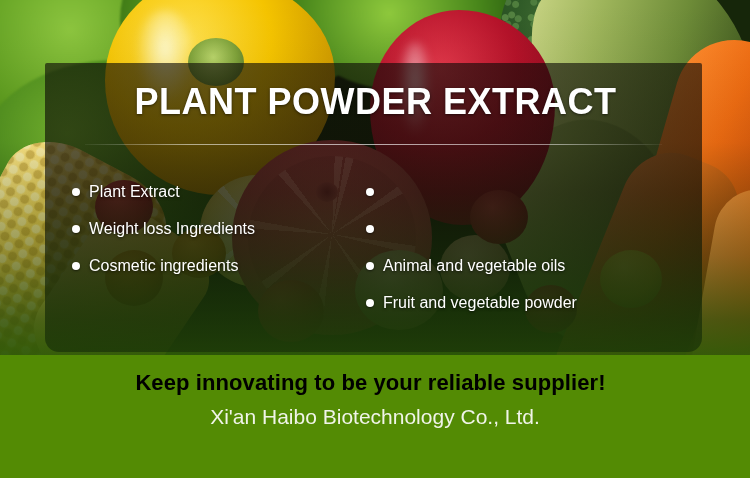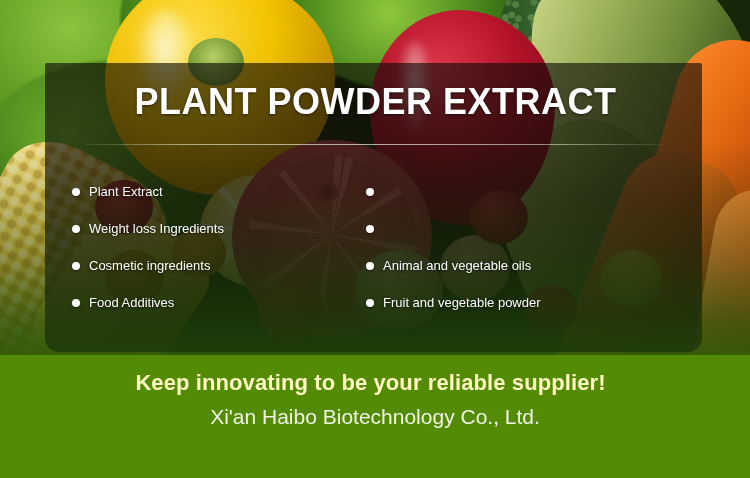--- a/index.html
+++ b/index.html
@@ -195,35 +195,35 @@
     height:37px;
   }
   .dot{
     width:8px;height:8px;border-radius:50%;
     background:#ffffff;flex:0 0 auto;
     box-shadow:0 1px 2px rgba(0,0,0,.5);
   }
   .bullet-text{
     margin-left:9px;
     color:#ffffff;
-    font-size:13px;
+    font-size:16px;
     line-height:1;
     white-space:nowrap;
     text-shadow:0 1px 3px rgba(0,0,0,.65);
   }
 
   
   .footer{
     position:absolute;left:0;top:355px;width:750px;height:123px;
     background:#538b04;
   }
   .footer-head{
     position:absolute;left:0;right:9px;top:17px;
     text-align:center;
-    color:#fef9c3;
+    color:#000000;
     font-size:22px;
     font-weight:bold;
     line-height:1;
     letter-spacing:0.1px;
   }
   .footer-sub{
     position:absolute;left:0;right:0;top:51px;
     text-align:center;
     color:#f0f4e8;
     font-size:21px;
@@ -297,24 +297,20 @@
           <span class="bullet-text">Plant Extract</span>
         </div>
         <div class="bullet-row">
           <span class="dot"></span>
           <span class="bullet-text">Weight loss Ingredients</span>
         </div>
         <div class="bullet-row">
           <span class="dot"></span>
           <span class="bullet-text">Cosmetic ingredients</span>
         </div>
-        <div class="bullet-row">
-          <span class="dot"></span>
-          <span class="bullet-text">Food Additives</span>
-        </div>
       </div>
 
       <div class="col col-right">
         <div class="bullet-row">
           <span class="dot"></span>
         </div>
         <div class="bullet-row">
           <span class="dot"></span>
         </div>
         <div class="bullet-row">

